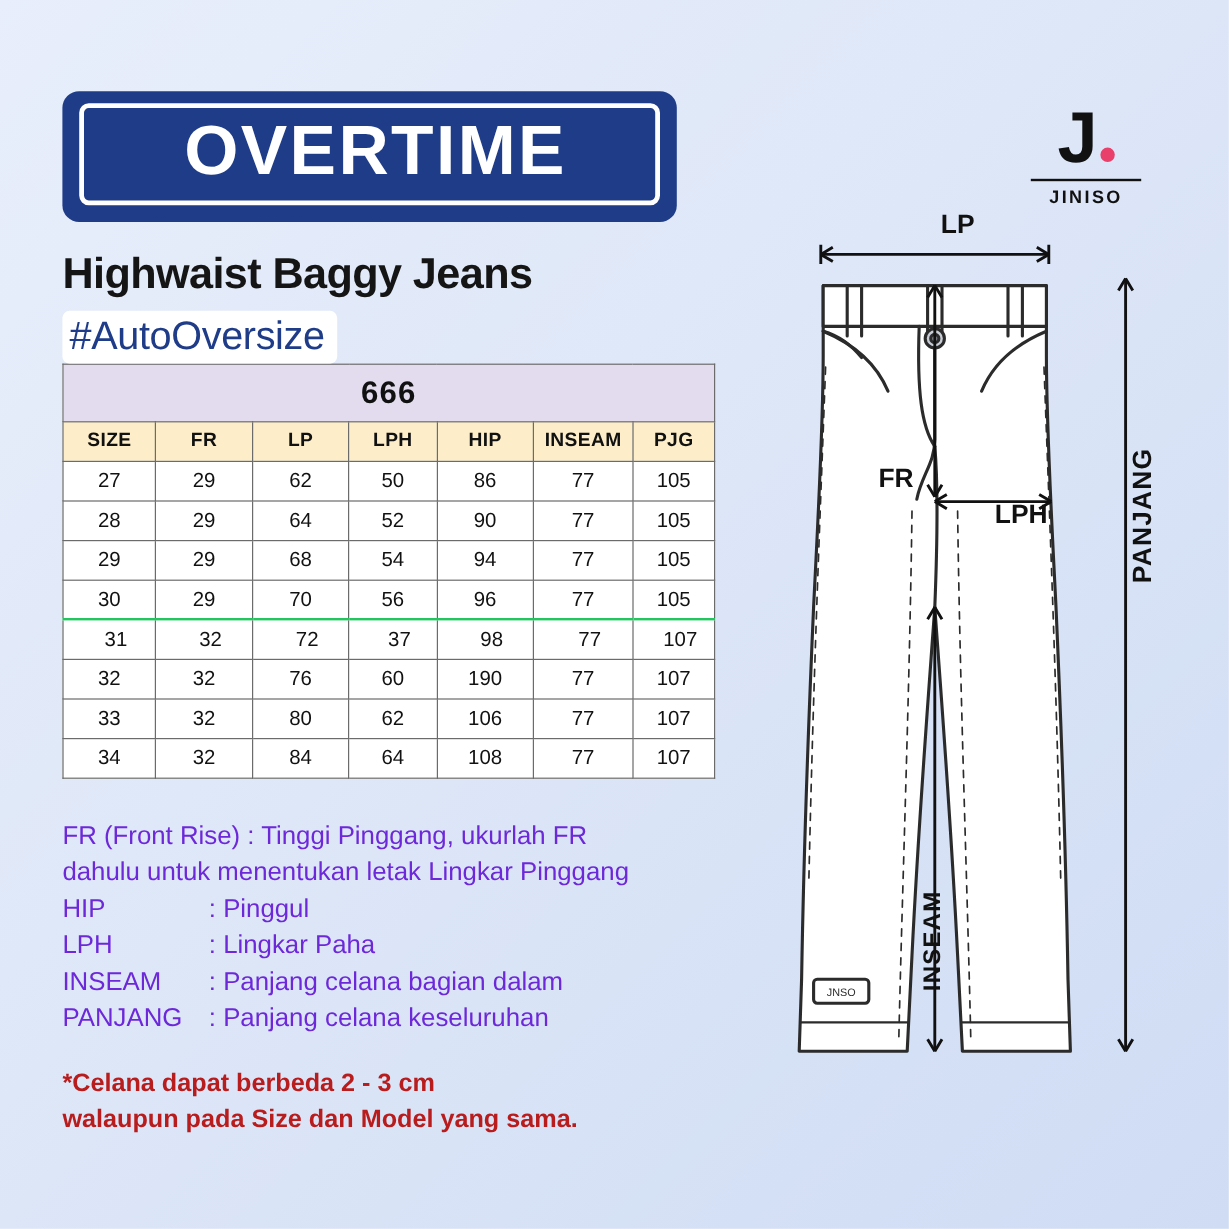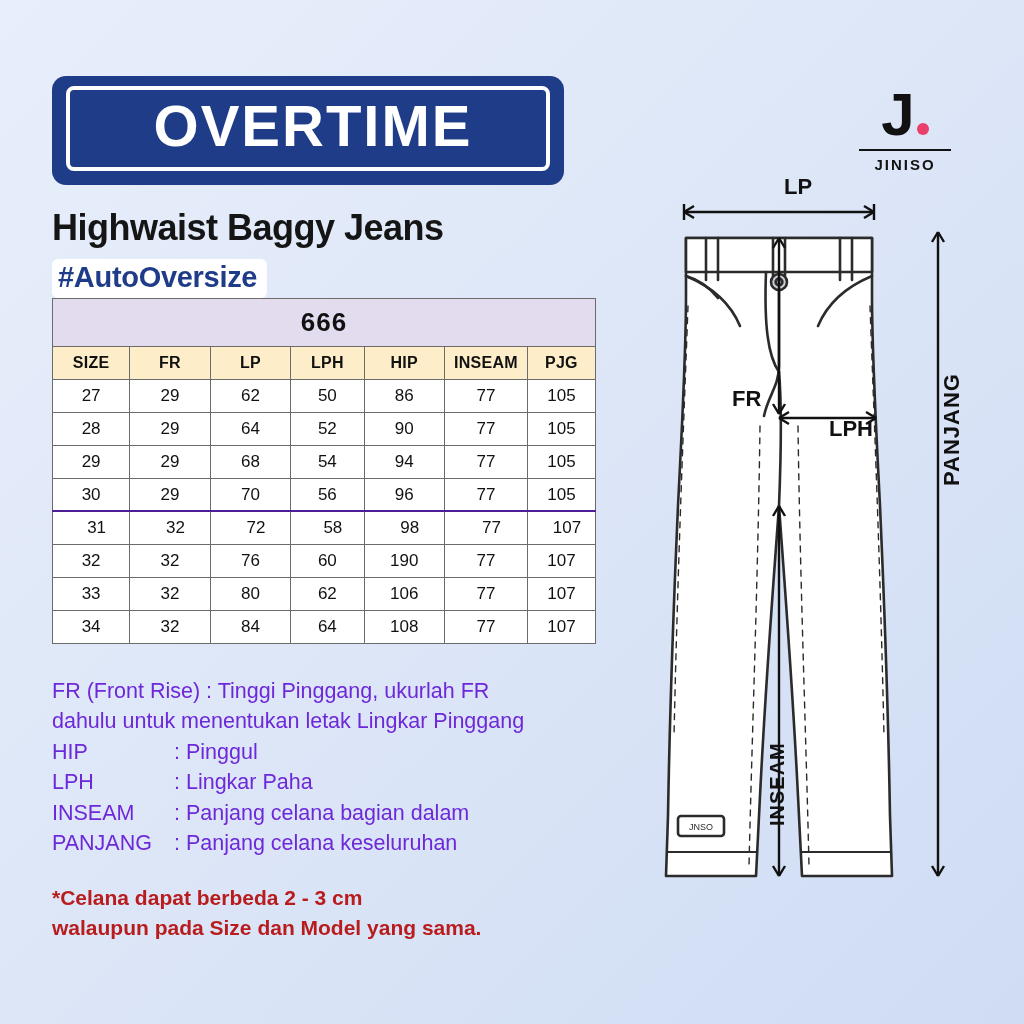--- a/index.html
+++ b/index.html
@@ -42,22 +42,22 @@
     font-weight:bold;
     color:#151515;
     letter-spacing:-0.5px;
   }
 
   .hashtag-wrap { margin-top:10px; }
   .hashtag {
     display:inline-block;
     background:#ffffff;
     color:#1f3c88;
-    font-size:29px;
-    font-weight:bold;
+    font-size:33px;
+    font-weight:normal;
     padding:2px 10px 4px 6px;
     border-radius:6px;
     letter-spacing:-0.3px;
   }
 
   
   table.size-table {
     border-collapse:collapse;
     width:544px;
     background:#ffffff;
@@ -83,21 +83,21 @@
     font-size:16px;
     letter-spacing:0.3px;
   }
   table.size-table td.col-size { width:80px; }
   table.size-table td.col-fr { width:84px; }
   table.size-table td.col-lp { width:84px; }
   table.size-table td.col-lph { width:76px; }
   table.size-table td.col-hip { width:84px; }
   table.size-table td.col-inseam { width:84px; }
   table.size-table td.col-pjg { width:70px; }
-  table.size-table tr.thick-top td { border-top:2px solid #4c1d95;padding-left:12px; }
+  table.size-table tr.thick-top td { border-top:2px solid #22c55e;padding-left:12px; }
 
   
   .legend { margin-top:32px; font-size:21.5px; line-height:1.42; color:#6d28d9; }
   .legend .line { white-space:nowrap; }
   .legend .lbl { display:inline-block; width:122px; }
 
   .note {
     margin-top:24px;
     font-size:21px;
     font-weight:bold;
@@ -200,21 +200,21 @@
         <td class="col-lp">70</td>
         <td class="col-lph">56</td>
         <td class="col-hip">96</td>
         <td class="col-inseam">77</td>
         <td class="col-pjg">105</td>
       </tr>
       <tr class="thick-top">
         <td class="col-size">31</td>
         <td class="col-fr">32</td>
         <td class="col-lp">72</td>
-        <td class="col-lph">58</td>
+        <td class="col-lph">37</td>
         <td class="col-hip">98</td>
         <td class="col-inseam">77</td>
         <td class="col-pjg">107</td>
       </tr>
       <tr>
         <td class="col-size">32</td>
         <td class="col-fr">32</td>
         <td class="col-lp">76</td>
         <td class="col-lph">60</td>
         <td class="col-hip">190</td>

